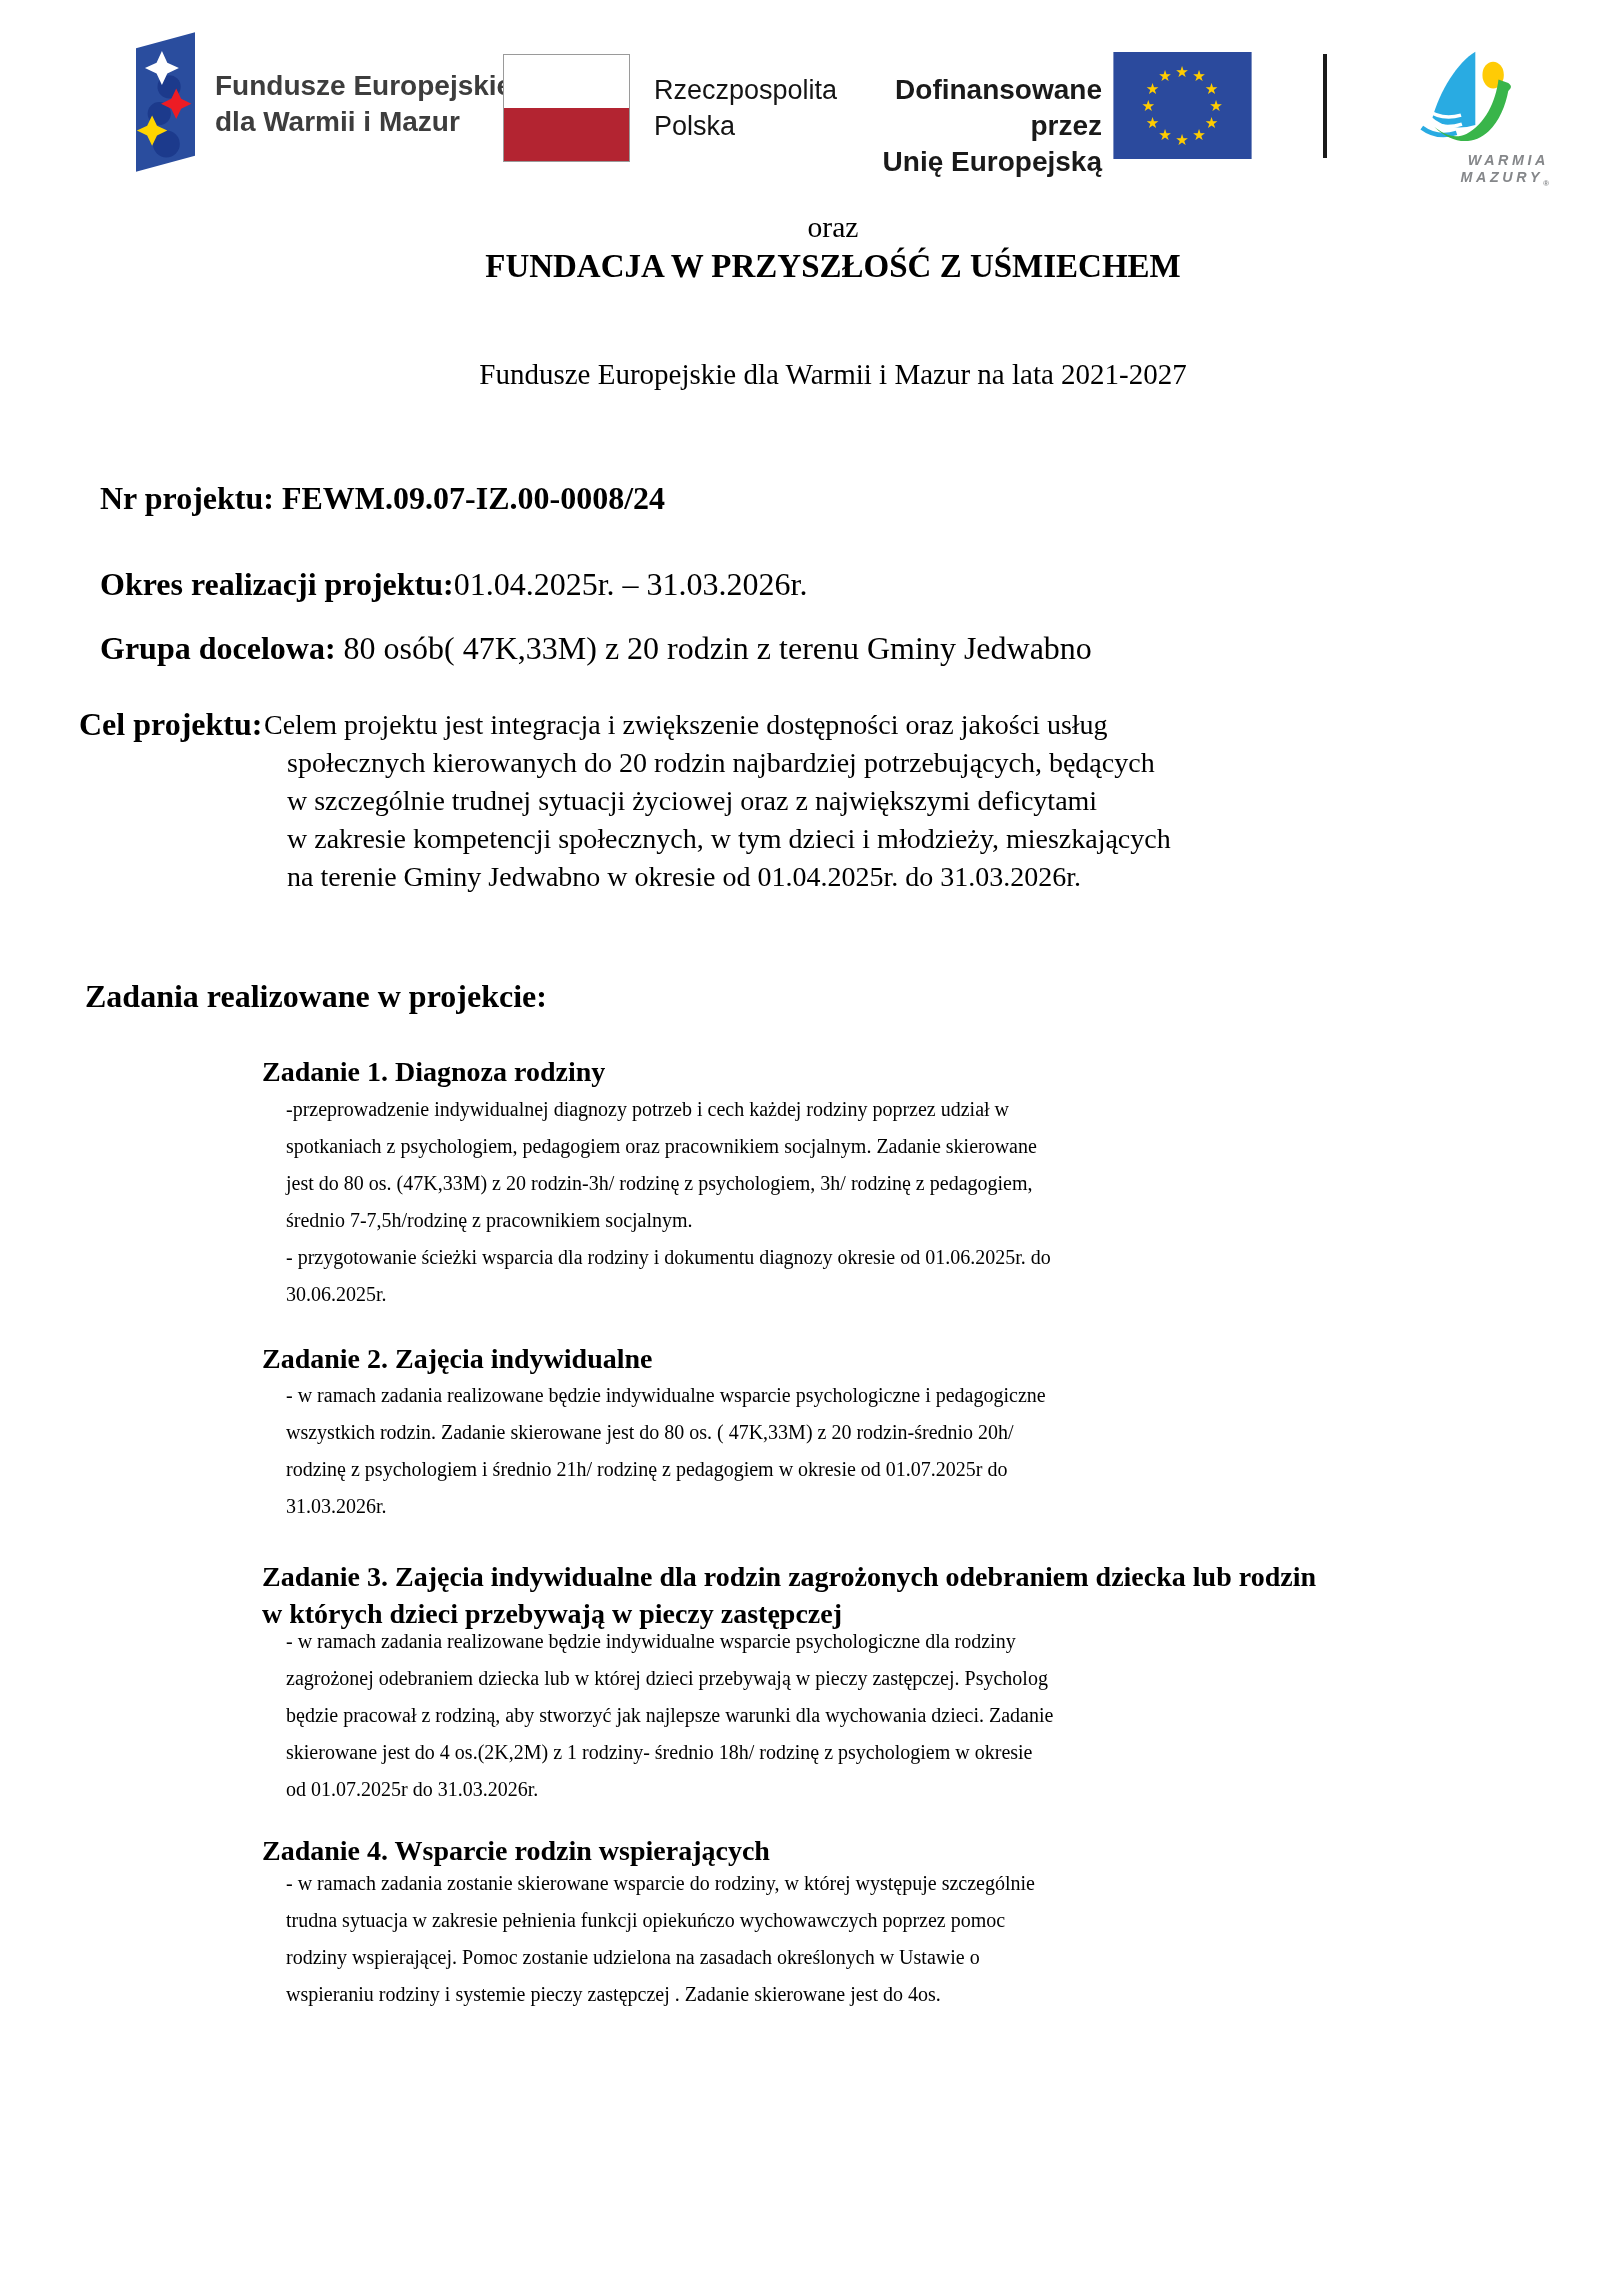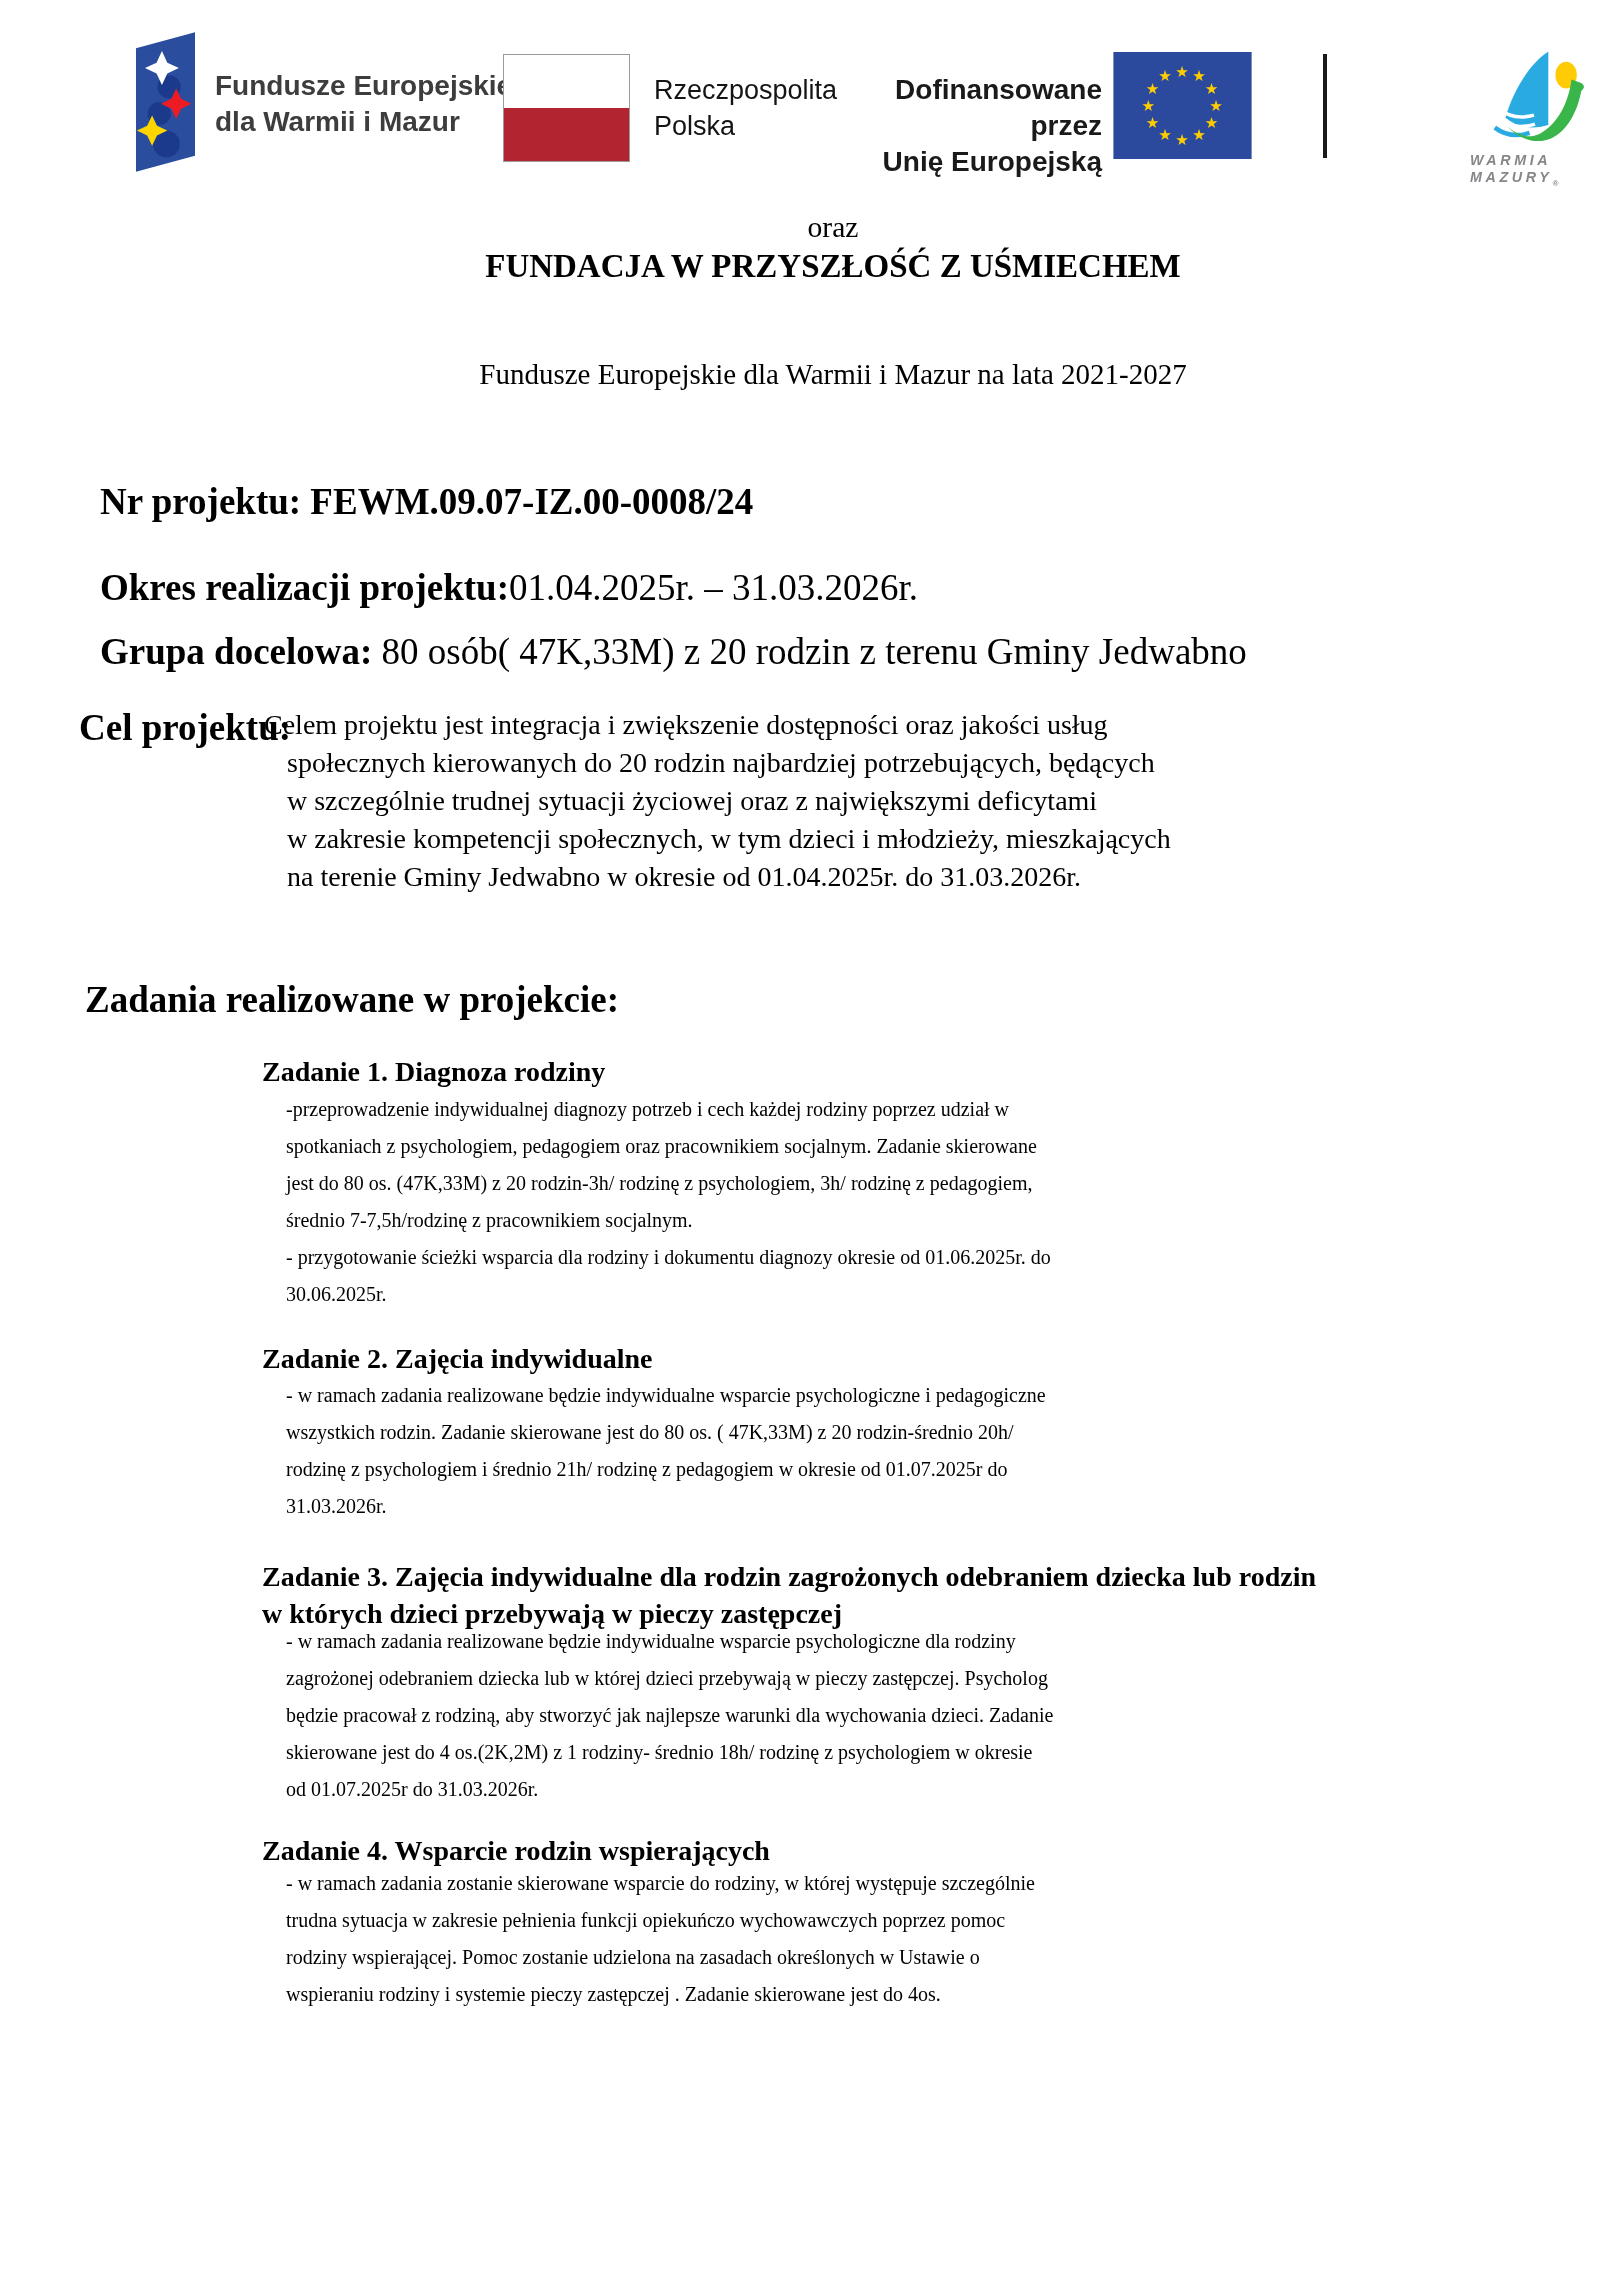--- a/index.html
+++ b/index.html
@@ -11,31 +11,31 @@
   
   .fe-text{left:215px;top:68px;font-family:"Liberation Sans",sans-serif;
     font-size:28px;font-weight:600;color:#3d3d3d;line-height:36px;}
   .pl-flag{left:503px;top:54px;width:125px;height:106px;border:0.9px solid #9a9a9a;background:#fff;}
   .pl-flag .red{position:absolute;left:0;bottom:0;width:100%;height:50%;background:#b32431;}
   .pl-text{left:654px;top:72px;font-family:"Liberation Sans",sans-serif;
     font-size:27px;font-weight:400;color:#141414;line-height:36px;}
   .eu-text{left:833px;top:72px;width:269px;text-align:right;font-family:"Liberation Sans",sans-serif;
     font-size:28px;font-weight:700;color:#1a1a1a;line-height:36px;}
   .divider{left:1323px;top:54px;width:3.6px;height:104px;background:#1a1a1a;}
-  .warmia{left:1470px;top:50px;width:152px;text-align:left;}
+  .warmia{left:1397px;top:50px;width:152px;text-align:right;}
   .warmia-text{font-family:"Liberation Sans",sans-serif;font-style:italic;font-weight:700;
     font-size:14.3px;letter-spacing:3.6px;color:#85878a;line-height:17px;margin-top:1.8px;}
   .warmia-text .reg{font-size:8px;letter-spacing:0;vertical-align:sub;}
   
   .center-block{left:45px;width:1576px;text-align:center;}
   .t-org1{font-size:29.6px;line-height:38px;}
   .t-org2{font-size:33px;font-weight:bold;line-height:41px;}
   .t-intro{font-size:29px;line-height:39px;}
   .b{font-weight:bold;}
-  .label-line{font-size:37px;}
+  .label-line{font-size:32px;}
   .goal-body{font-size:28px;line-height:38px;}
   .task-head{font-size:28px;line-height:37px;font-weight:bold;white-space:nowrap;}
   .task-body{font-size:20px;line-height:37px;white-space:nowrap;margin-left:24px;}
 </style>
 </head>
 <body>
 
 <div class="page">
 
   <div class="abs" style="left:136px;top:32px;">

